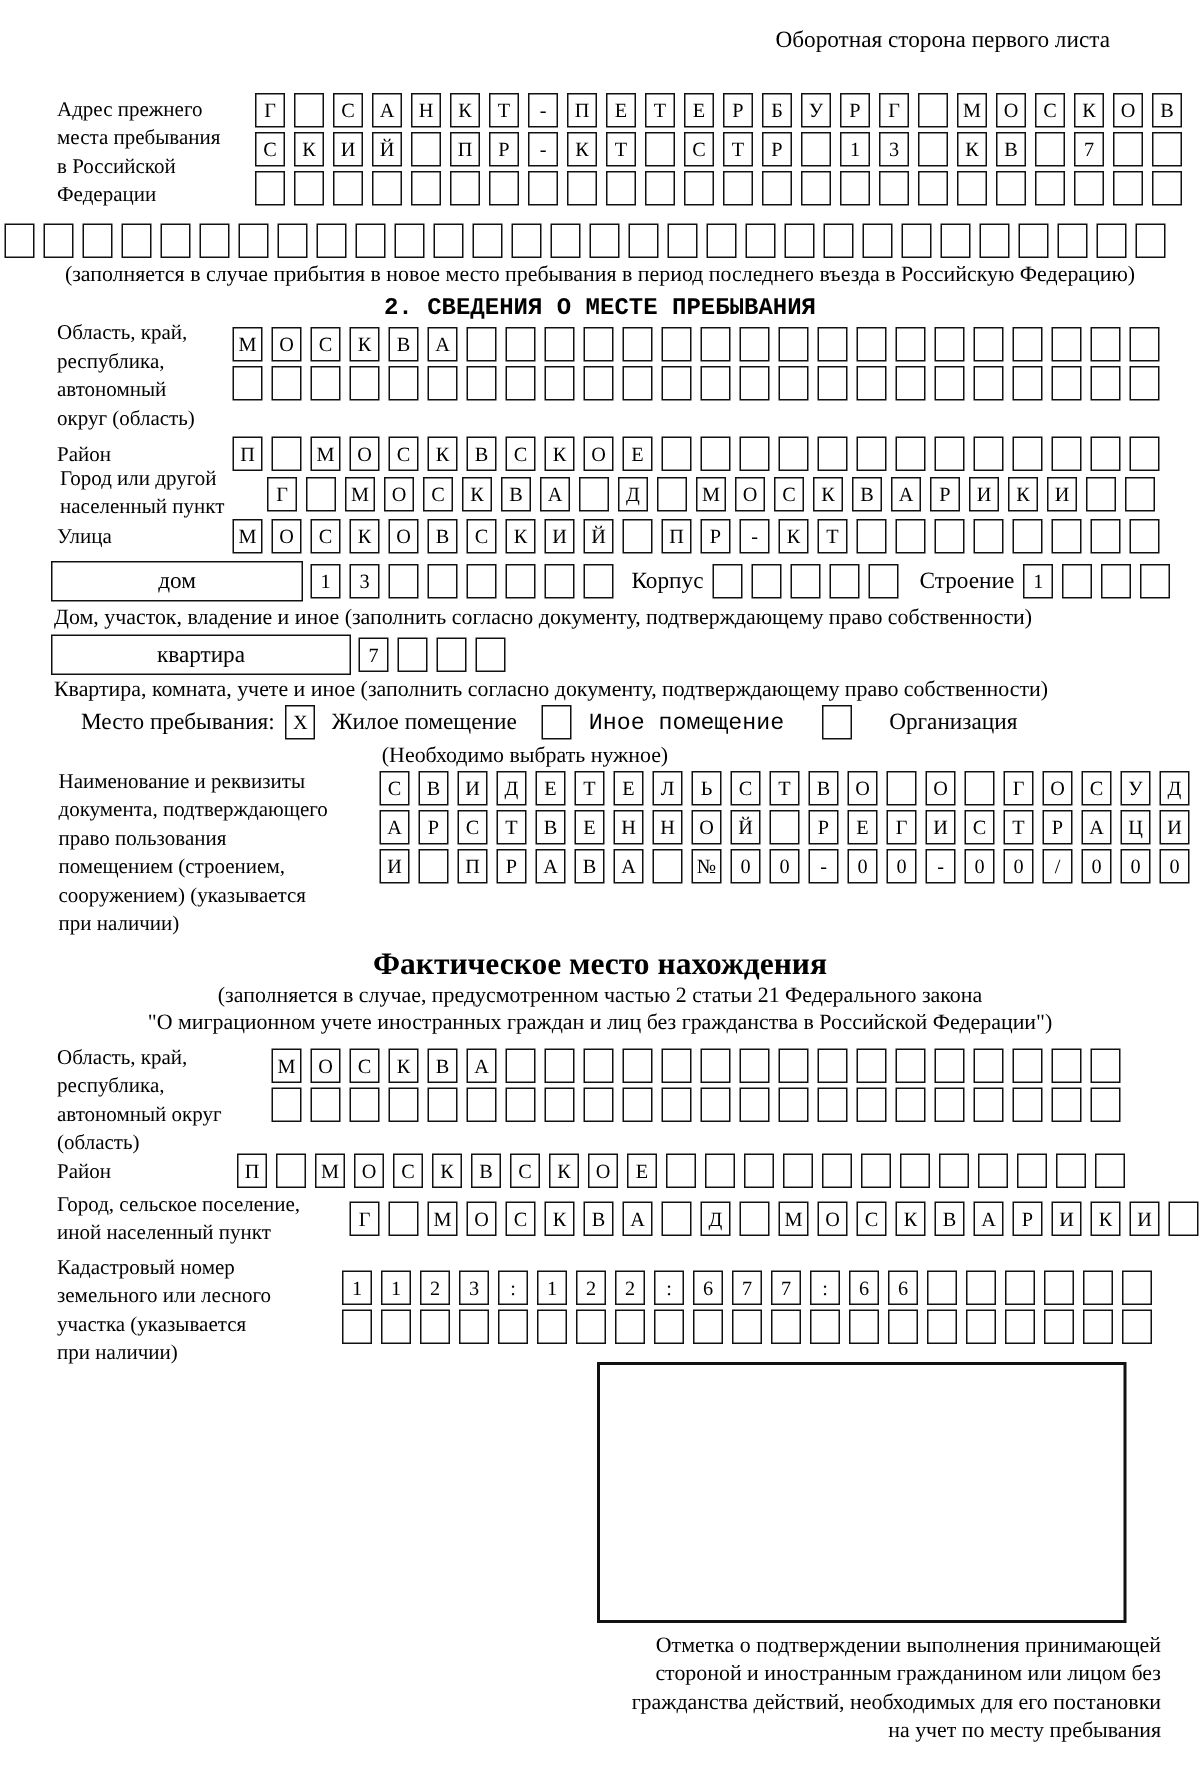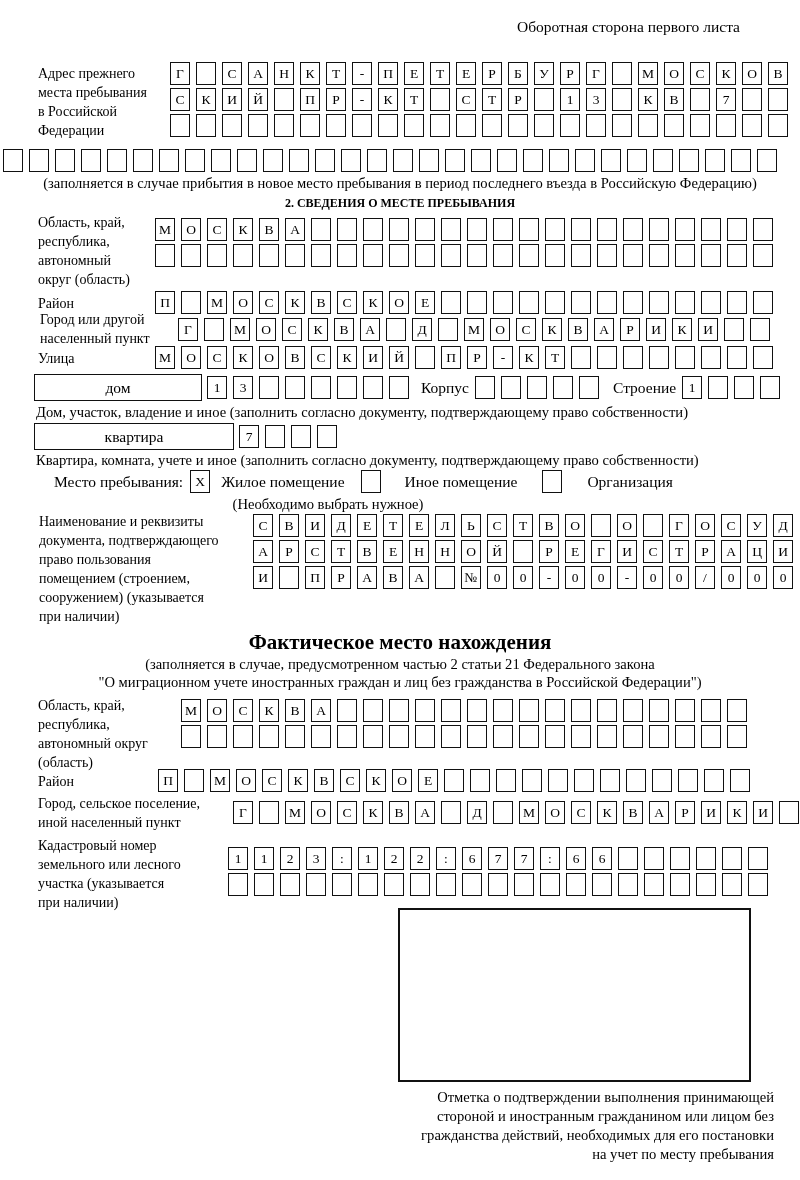--- a/index.html
+++ b/index.html
@@ -146,21 +146,21 @@
     <span class="cell"></span>
     <span class="cell"></span>
     <span class="cell"></span>
     <span class="cell"></span>
     <span class="cell"></span>
     <span class="cell"></span>
     <span class="cell"></span>
   </div>
 <div class="abs center note" style="top:175px;">(заполняется в случае прибытия в новое место пребывания в период последнего въезда в Российскую Федерацию)</div>
 
-<div class="abs center bold" style="top:196px;font-size:12px;">2. СВЕДЕНИЯ О МЕСТЕ ПРЕБЫВАНИЯ</div>
+<div class="abs center bold" style="top:196px;font-size:16px;font-family:Liberation Mono, monospace;">2. СВЕДЕНИЯ О МЕСТЕ ПРЕБЫВАНИЯ</div>
 
 <div class="abs flabel" style="left:38px;top:213px;width:117px;">Область, край,
 республика,
 автономный
 округ (область)</div>
 <div class="abs" style="left:155px;top:218px;">
   <div class="cells cellrow">
       <span class="cell">М</span>
       <span class="cell">О</span>
       <span class="cell">С</span>
@@ -337,25 +337,25 @@
       <span class="cell"></span>
     </span>
 </div>
 <div class="abs note" style="left:36px;top:452px;">Квартира, комната, учете и иное (заполнить согласно документу, подтверждающему право собственности)</div>
 
 <div class="abs hrow" style="left:38px;top:470px;">
   <span class="inlinelabel">Место пребывания:</span>
   <span class="cell" style="margin-left:7px;margin-right:0;">X</span>
   <span class="inlinelabel" style="margin-left:11px;text-align:center;">Жилое помещение</span>
   <span class="cell" style="margin-left:16px;margin-right:0;"></span>
-  <span class="inlinelabel" style="margin-left:24px;">Иное помещение</span>
+  <span class="inlinelabel" style="margin-left:12px;font-family:Liberation Mono, monospace;">Иное помещение</span>
   <span class="cell" style="margin-left:25px;margin-right:0;"></span>
   <span class="inlinelabel" style="margin-left:25px;">Организация</span>
 </div>
-<div class="abs note" style="left:28px;top:496px;width:600px;text-align:center;">(Необходимо выбрать нужное)</div>
+<div class="abs note" style="left:50px;top:496px;width:600px;text-align:center;">(Необходимо выбрать нужное)</div>
 
 <div class="abs flabel" style="left:39px;top:512px;width:212px;">Наименование и реквизиты
 документа, подтверждающего
 право пользования
 помещением (строением,
 сооружением) (указывается
 при наличии)</div>
 <div class="abs" style="left:253px;top:514px;">
   <div class="cells cellrow">
       <span class="cell">С</span>

